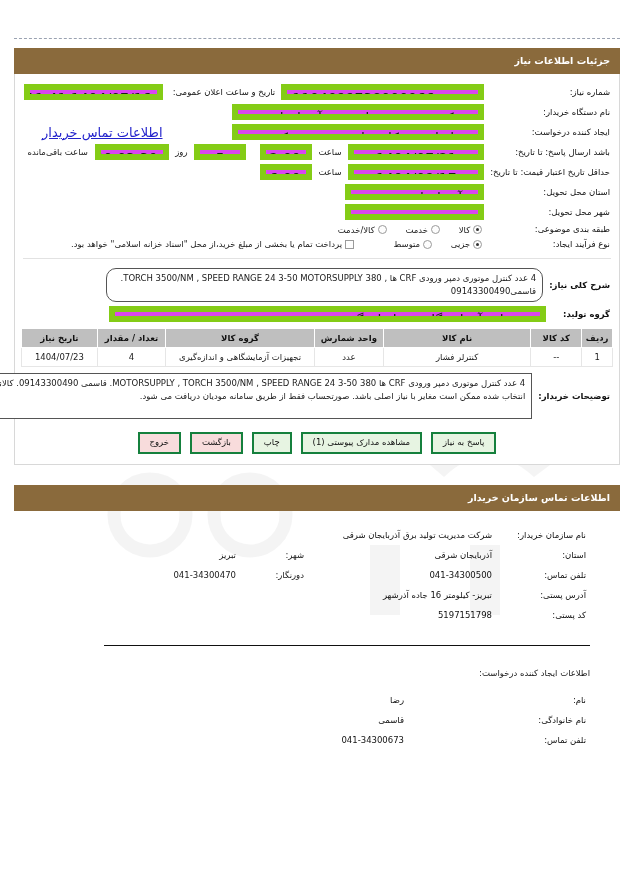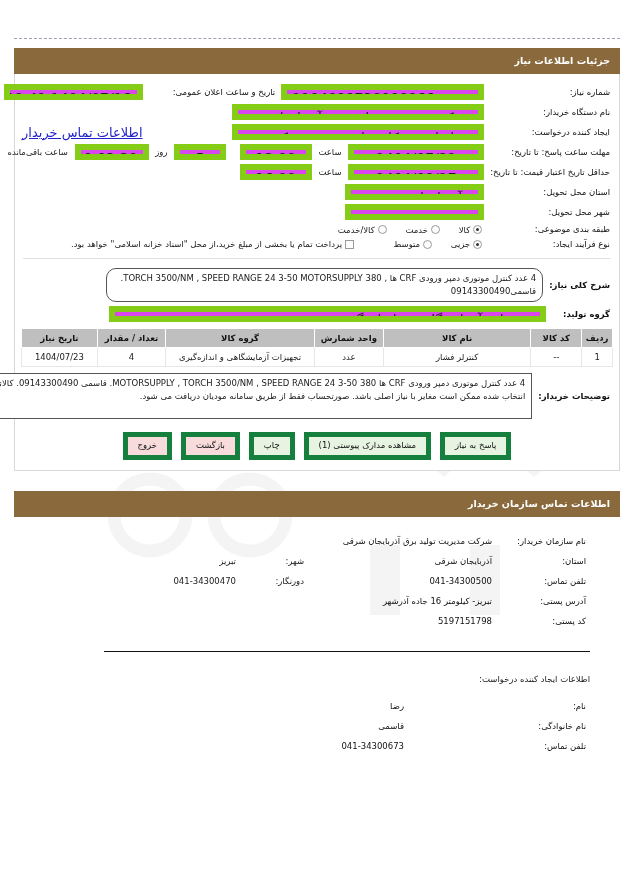--- a/index.html
+++ b/index.html
@@ -94,21 +94,21 @@
     text-align: center;
   }
   .box.rt { text-align: right; }
   .box.lt { text-align: left; }
   .box.ctr { text-align: center; }
 
   .w-big   { width: 203px; }
   .w-wide  { width: 252px; }
   .w-med   { width: 139px; }
   .w-date  { width: 136px; }
-  .w-time  { width: 72px; }
+  .w-time  { width: 52px; }
   .w-day   { width: 52px; }
   .w-clock { width: 74px; padding-left: 24px; }
   .w-prov  { width: 139px; }
 
   .inline { display: inline-block; vertical-align: middle; }
   .mini-lbl {
     display: inline-block;
     vertical-align: middle;
     padding: 0 4px;
     font-size: 8.5px;
@@ -204,21 +204,21 @@
   }
 
   
   .btn-row {
     text-align: center;
     margin: 11px 0 4px 0;
     direction: rtl;
   }
   .btn {
     display: inline-block;
-    border: 5px solid #15803d;
+    border: 2px solid #15803d;
     padding: 3px 10px 4px 10px;
     font-size: 8.5px;
     margin: 0 3px;
     background: #e8f5e3;
     color: #111;
     line-height: 11px;
     cursor: pointer;
   }
   .btn.green { background: #e7f4e2; }
   .btn.pink  { background: #f8dcdc; }
@@ -314,21 +314,21 @@
         <td class="lbl lbl-w">ایجاد کننده درخواست:</td>
         <td colspan="2">
           <div class="box w-wide rt">رضا قاسمی کارشناس خرید شرکت مدیریت تولید برق آذربایجان شرقی</div>
         </td>
         <td style="text-align:right;">
           <a href="#" class="blue-link">اطلاعات تماس خریدار</a>
         </td>
       </tr>
 
       <tr>
-        <td class="lbl lbl-w">مهلت ساعت پاسخ: تا تاریخ:</td>
+        <td class="lbl lbl-w">باشد ارسال پاسخ: تا تاریخ:</td>
         <td colspan="3" style="white-space:nowrap;">
           <div class="box w-date inline ctr">1404/07/21</div>
           <span class="mini-lbl">ساعت</span>
           <div class="box w-time inline ctr">12:00</div>
           <span style="display:inline-block;width:8px;"></span>
           <div class="box w-day inline ctr">5</div>
           <span class="mini-lbl">روز</span>
           <div class="box w-clock inline ctr">00:03:30</div>
           <span class="mini-lbl">ساعت باقی‌مانده</span>
         </td>

